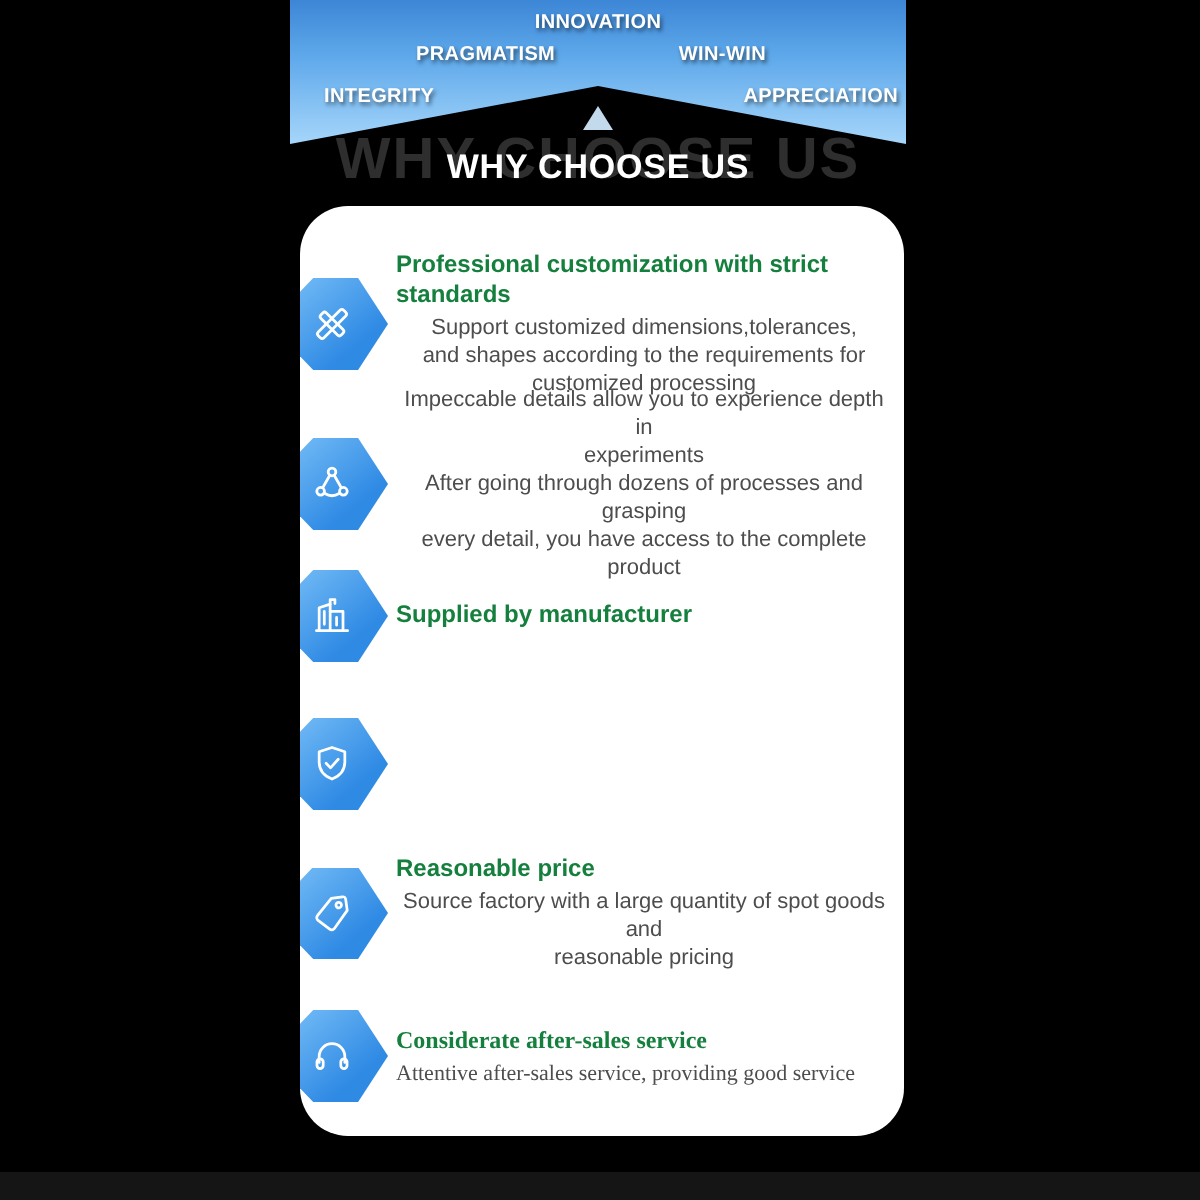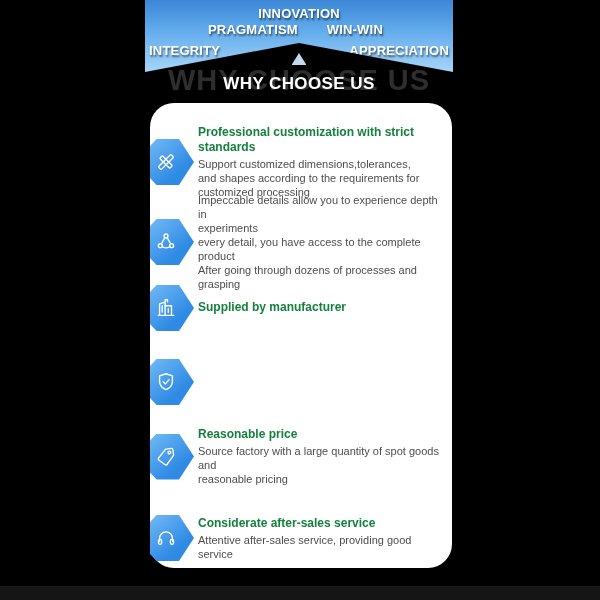--- a/index.html
+++ b/index.html
@@ -4,55 +4,55 @@
 <title>Why Choose Us</title>
 <style>
   html,body { margin:0; padding:0; background:#000; }
   body { width:600px; height:600px; font-family:"Liberation Sans",sans-serif; }
   .stage { position:relative; width:600px; height:600px; background:#000; overflow:hidden; }
   .content { position:absolute; left:145px; top:0; width:308px; height:600px; }
 
   
   .banner { position:absolute; top:0; left:0; width:100%; height:72px;
             background:linear-gradient(180deg,#3c86d6 0%,#5fa9eb 40%,#a6d6fa 100%); }
-  .banner-word { position:absolute; color:#ffffff; font-weight:bold; font-size:13px;
+  .banner-word { position:absolute; color:#ffffff; font-weight:bold; font-size:10px;
                  letter-spacing:.2px; text-shadow:1px 1.5px 2px rgba(0,0,0,.55); white-space:nowrap; }
   .w-innovation   { top:6px;  left:50%; transform:translateX(-50%); }
   .w-pragmatism   { top:22px; left:47px;padding-left:16px; }
   .w-winwin       { top:22px; right:70px; }
-  .w-integrity    { top:43px; left:4px;text-align:center; }
+  .w-integrity    { top:43px; left:17px;text-align:center; }
   .w-appreciation { top:43px; right:4px; }
   .peak { position:absolute; bottom:0; left:0; width:100%; height:29px; background:#000;
           clip-path:polygon(50% 0,100% 100%,0 100%); }
   .up-arrow { position:absolute; top:53px; left:50%; transform:translateX(-50%);
               width:15px; height:12px; background:#c3d9ec;
               clip-path:polygon(50% 0,100% 100%,0 100%); }
 
   
   .echo { position:absolute; top:64px; left:0; width:100%; text-align:center;
           font-size:29px; font-weight:bold; color:#2e2e2e; letter-spacing:1px; white-space:nowrap; }
   .main-title { position:absolute; top:74px; left:0; width:100%; text-align:center;
                 font-size:17px; font-weight:bold; color:#ffffff; letter-spacing:.4px; white-space:nowrap; }
 
   
   .card { position:absolute; top:103px; left:5px; width:302px; height:465px;
           background:#ffffff; border-radius:24px; }
   .row { position:absolute; left:0; width:100%; display:flex; align-items:center; }
   .r1 { top:22px; } .r2 { top:90px; } .r3 { top:182px; }
-  .r4 { top:256px; } .r5 { top:324px; } .r6 { top:412px; }
+  .r4 { top:256px; } .r5 { top:324px; } .r6 { top:402px;font-family:Liberation Serif, serif; }
 
   .badge { width:44px; height:46px; flex:0 0 44px; box-sizing:border-box;
            background:linear-gradient(140deg,#70b9f5 0%,#2f8ae4 70%);
            clip-path:polygon(0 15%,15% 0,66% 0,100% 50%,66% 100%,15% 100%,0 85%);
            display:flex; align-items:center; justify-content:flex-start; padding-left:5px; }
   .badge svg { display:block; }
 
   .txt { margin-left:4px; padding-right:6px; }
   .ft { font-size:12px; font-weight:bold; color:#15803d; line-height:15px; margin-bottom:2px; }
-  .fl { font-size:11px; color:#4d4d4d; line-height:14px; }
+  .fl { font-size:11px; color:#4d4d4d; line-height:14px;text-align:center; }
 
   .footer-strip { position:absolute; bottom:0; left:0; width:600px; height:14px; background:#151515; }
 </style>
 </head>
 <body>
 
 <div class="stage">
   <div class="content">
 
     <div class="banner">
@@ -98,22 +98,22 @@
               <circle cx="12" cy="5.4" r="2.1"></circle>
               <circle cx="5.8" cy="16" r="2.1"></circle>
               <circle cx="18.2" cy="16" r="2.1"></circle>
               <path d="M10.8 7.2 L7 13.9 M13.2 7.2 L17 13.9 M8.1 17.2 Q12 19.6 15.9 17.2"></path>
             </svg>
           </span>
         </div>
         <div class="txt">
           <div class="fl">Impeccable details allow you to experience depth in</div>
           <div class="fl">experiments</div>
+          <div class="fl">After going through dozens of processes and grasping</div>
           <div class="fl">every detail, you have access to the complete product</div>
-          <div class="fl">After going through dozens of processes and grasping</div>
         </div>
       </div>
 
       <div class="row r3">
         <div class="badge">
           <span>
             <svg width="22" height="22" viewBox="0 0 24 24" fill="none" stroke="#fff" stroke-width="1.5" stroke-linecap="round" stroke-linejoin="round">
               <path d="M5 20 V7.5 L11 5.5 V20"></path>
               <path d="M11 9.5 H18 V20"></path>
               <path d="M11 5.5 V3 h2.6 v2.2"></path>

